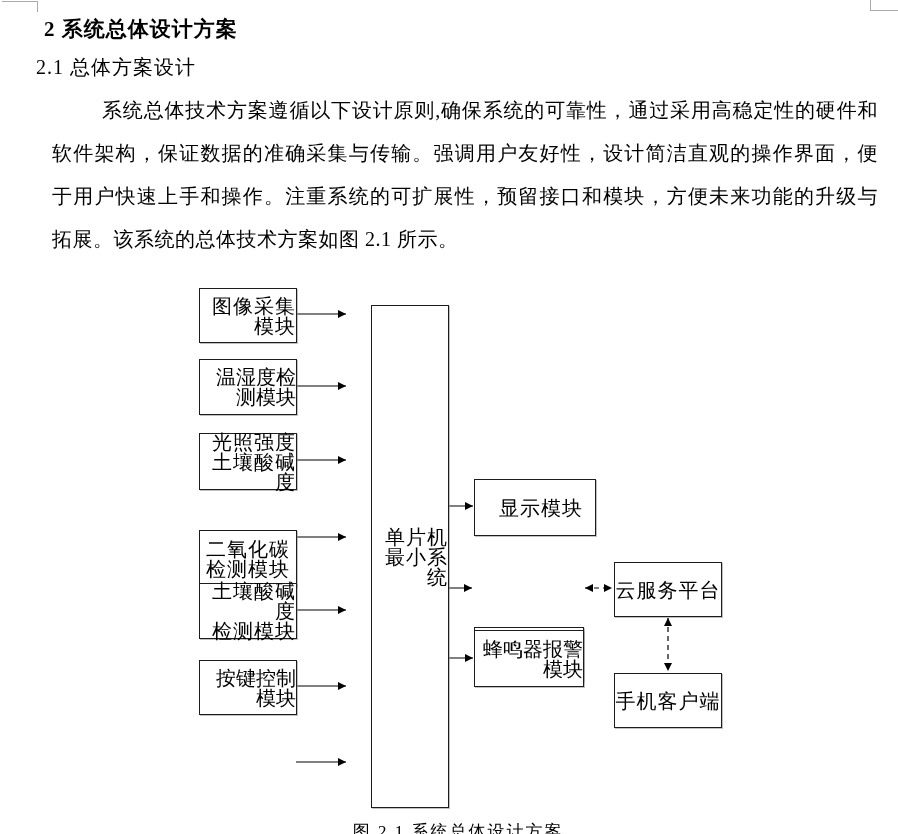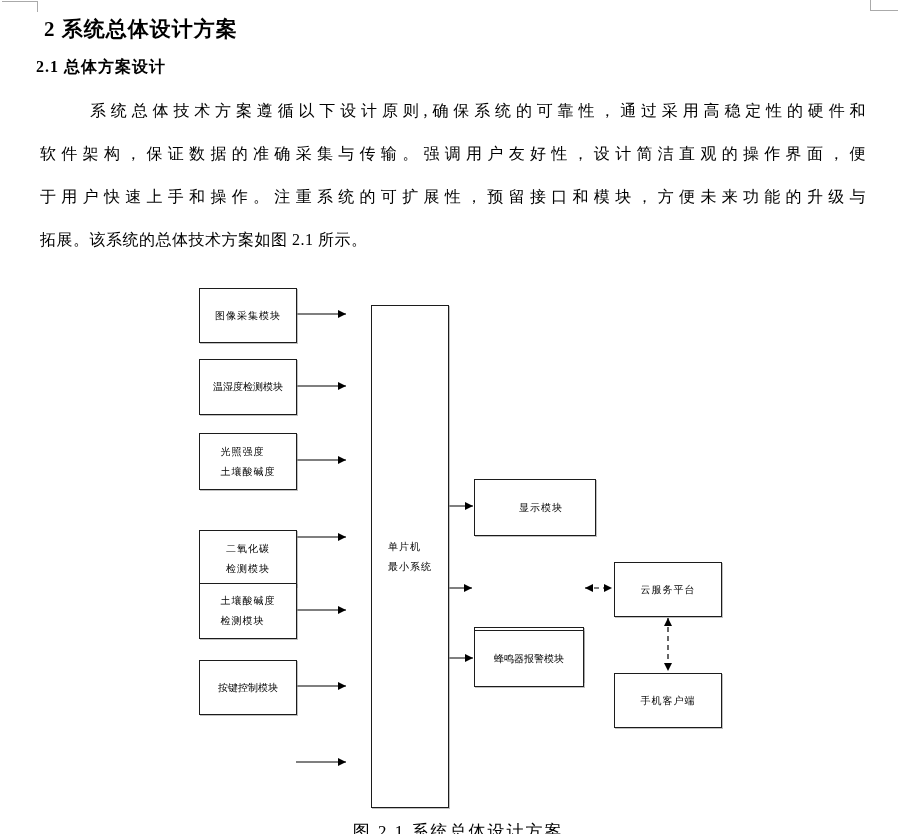--- a/index.html
+++ b/index.html
@@ -13,35 +13,35 @@
   .mark-tl-v{left:37px;top:1px;width:1px;height:11px;}
   .mark-tr-v{left:870px;top:0;width:1px;height:11px;}
   .mark-tr-h{left:870px;top:10px;width:28px;height:1px;}
 
   .heading{
     position:absolute;left:36px;top:6px;margin:8px;
     font-size:21px;font-weight:bold;letter-spacing:1px;line-height:30px;
   }
   .subheading{
     position:absolute;left:36px;top:52px;margin:0;
-    font-size:16px;font-weight:bold;letter-spacing:1px;line-height:30px;
+    font-size:20px;font-weight:normal;letter-spacing:1px;line-height:30px;
   }
   .para{
-    position:absolute;left:40px;top:89px;width:826px;
-    font-size:16px;line-height:43px;letter-spacing:0.5px;
+    position:absolute;left:52px;top:89px;width:826px;
+    font-size:20px;line-height:43px;letter-spacing:0.5px;
   }
   .pline{text-align:justify;}
   .pline.fill{text-align-last:justify;}
   .pline-first{padding-left:50px;}
 
   .figure{position:absolute;left:0;top:0;width:898px;height:834px;}
   .dbox{
     position:absolute;border:1px solid #1c1c1c;background:#fff;
-    display:flex;align-items:center;justify-content:center;text-align:left;
-    font-size:10px;line-height:20px;letter-spacing:1px;white-space:pre-line;
+    display:flex;align-items:center;justify-content:center;text-align:right;
+    font-size:20px;line-height:20px;letter-spacing:1px;white-space:pre-line;
     box-shadow:1px 1px 0 rgba(140,140,140,.55);
   }
   .b-img {left:199px;top:288px;width:96px;height:53px;}
   .b-th  {left:199px;top:359px;width:96px;height:54px;letter-spacing:0;}
   .b-light{left:199px;top:433px;width:96px;height:55px;}
   .b-co2 {left:199px;top:510px;width:96px;height:55px;margin-top:20px;}
   .b-soil{left:199px;top:583px;width:96px;height:54px;}
   .b-key {left:199px;top:660px;width:96px;height:53px;letter-spacing:0;}
   .b-pwr {left:199px;top:735px;width:96px;height:54px;}
   .b-mcu {left:347px;top:305px;width:76px;height:501px;margin-left:24px;}

